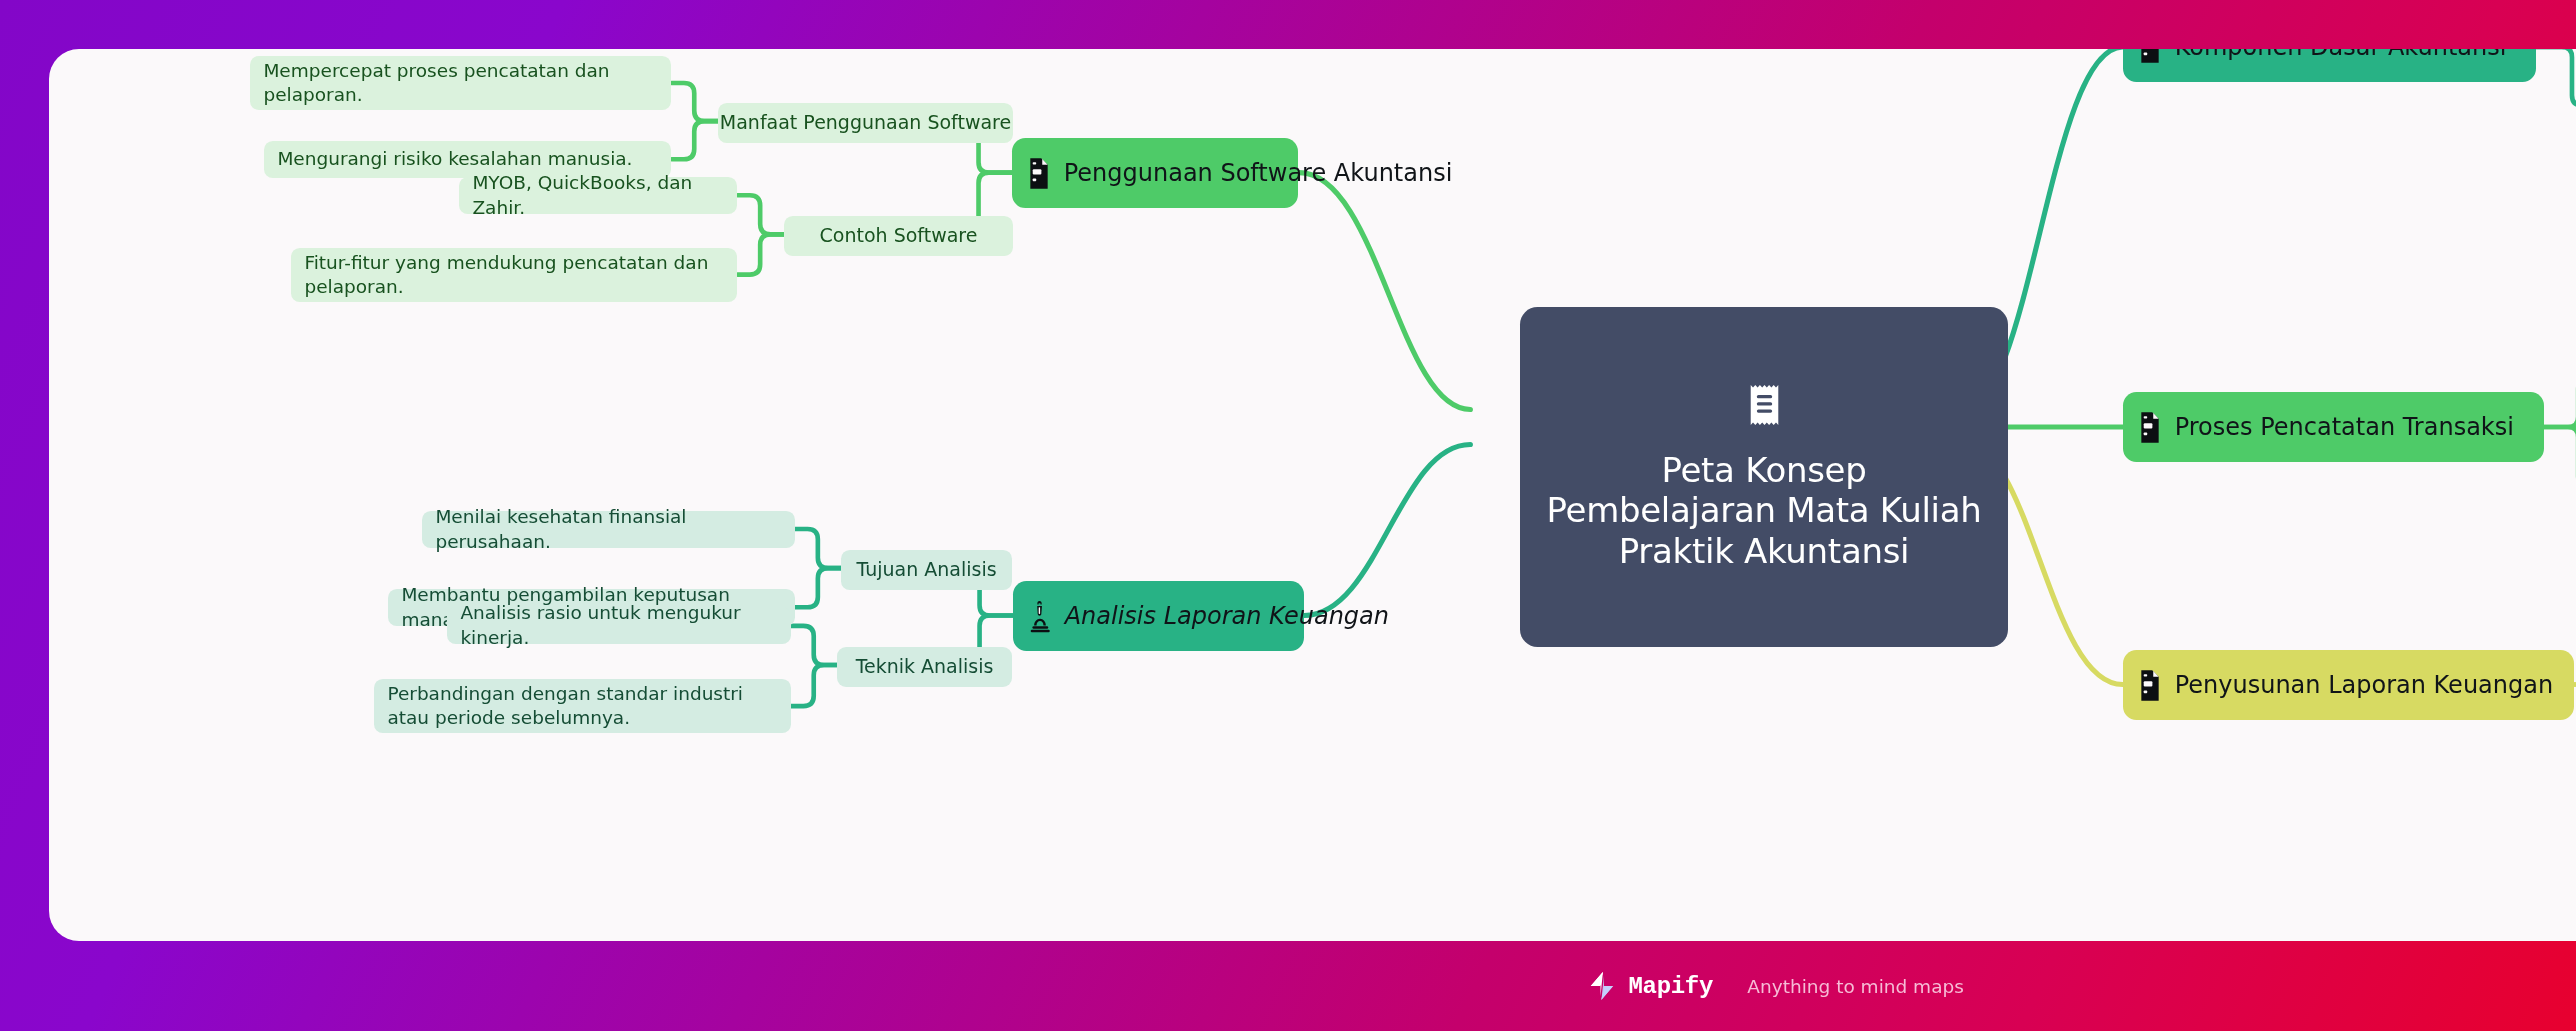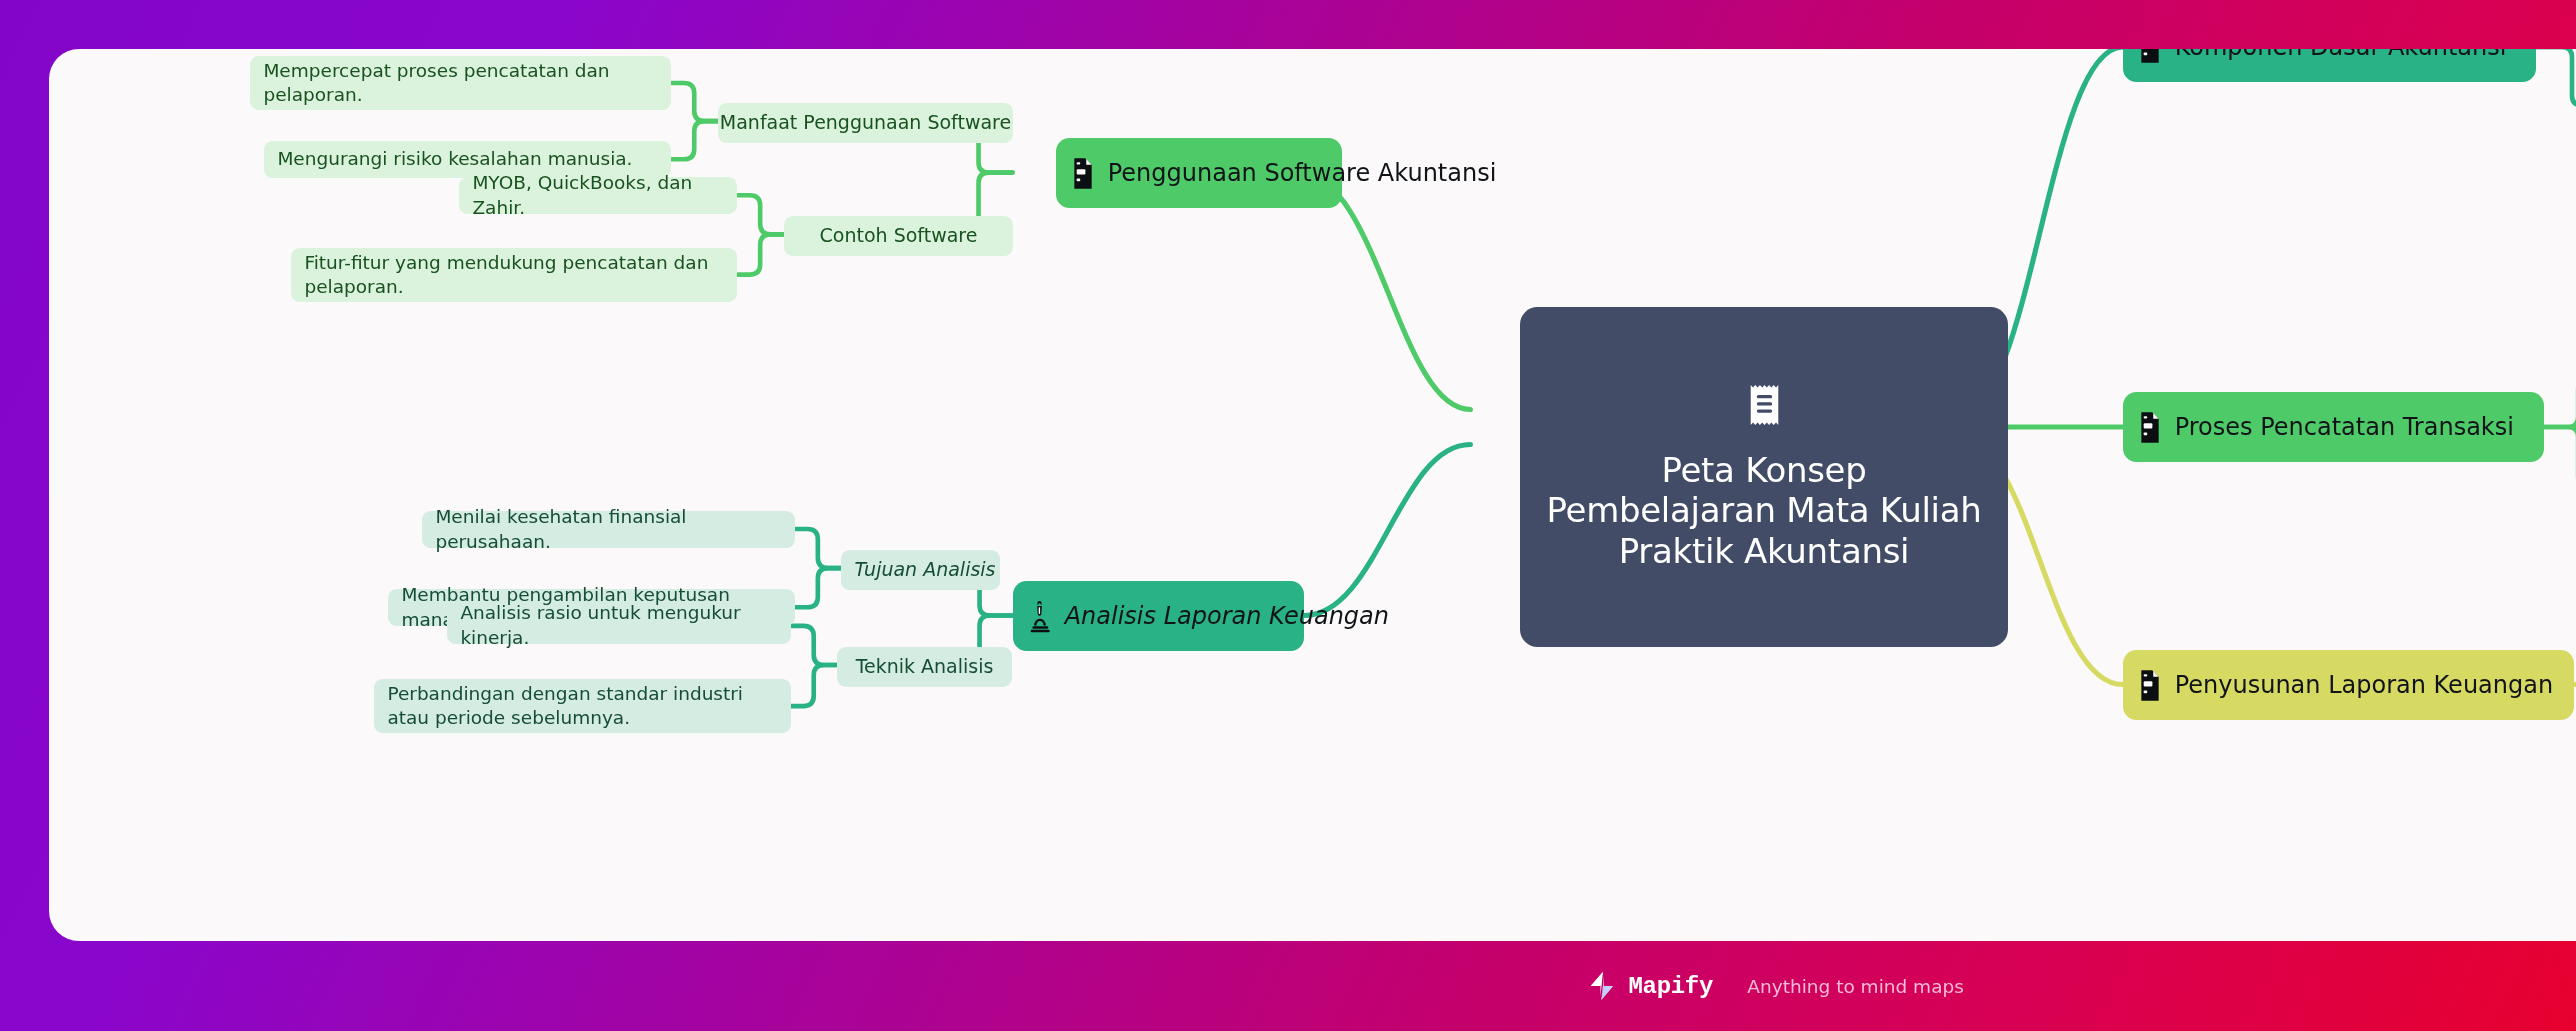--- a/index.html
+++ b/index.html
@@ -249,21 +249,21 @@
     <svg class="nicon" width="26" height="33" viewBox="0 0 24 30">
       <path fill="#0c0f12" d="M4 1 h10 l6 6 v22 H4 z"></path>
       <path fill="#fbf9fa" d="M15 1.5 v5.5 h5 z"></path>
       <rect x="6.2" y="4.5" width="3.2" height="2.2" rx=".7" fill="#fbf9fa"></rect>
       <rect x="6.2" y="11" width="8" height="5" rx="1" fill="#fbf9fa"></rect>
       <rect x="6.2" y="19.5" width="3.2" height="2.6" rx=".7" fill="#fbf9fa"></rect>
     </svg>
     <span class="l1label">Penyusunan Laporan Keuangan</span>
   </div>
 
-  <div class="node l1 t-green" style="left:963px; top:89px; width:286px;margin-left:44px;">
+  <div class="node l1 t-green" style="left:963px; top:89px; width:286px;">
     <svg class="nicon" width="26" height="33" viewBox="0 0 24 30">
       <path fill="#0c0f12" d="M4 1 h10 l6 6 v22 H4 z"></path>
       <path fill="#fbf9fa" d="M15 1.5 v5.5 h5 z"></path>
       <rect x="6.2" y="4.5" width="3.2" height="2.2" rx=".7" fill="#fbf9fa"></rect>
       <rect x="6.2" y="11" width="8" height="5" rx="1" fill="#fbf9fa"></rect>
       <rect x="6.2" y="19.5" width="3.2" height="2.6" rx=".7" fill="#fbf9fa"></rect>
     </svg>
     <span class="l1label">Penggunaan Software Akuntansi</span>
   </div>
 
@@ -292,21 +292,21 @@
       <path fill="#0c0f12" d="M9.6 2.6 c0 -1.1 .9 -1.9 1.9 -1.9 1.1 0 2 .8 2 1.9 l0 1.4 -1.1 0 0 -1.3 -1.7 0 0 1.3 -1.1 0 z"></path>
       <path fill="#0c0f12" d="M9.4 5.2 h4.4 l-.6 7.5 c-.1 1 -.8 1.6 -1.6 1.6 -.9 0 -1.6 -.6 -1.7 -1.6 z"></path>
       <rect x="10.8" y="6.4" width="1.3" height="6.2" rx=".5" fill="#fbf9fa"></rect>
       <path fill="#0c0f12" d="M6.6 23.2 c0 -3.5 2.4 -6.2 5.4 -6.2 3 0 5.4 2.7 5.4 6.2 h-2.2 c0 -2.3 -1.4 -4 -3.2 -4 -1.8 0 -3.2 1.7 -3.2 4 z"></path>
       <rect x="5" y="24" width="14.6" height="2.3" rx="1.1" fill="#0c0f12"></rect>
       <rect x="3.4" y="27.2" width="17.6" height="2.3" rx="1.1" fill="#0c0f12"></rect>
     </svg>
     <span class="l1label">Analisis Laporan Keuangan</span>
   </div>
 
-  <div class="node l2 t-emerald2" style="left:792px; top:501px; width:159px; font-style:italic;">
+  <div class="node l2 t-emerald2" style="left:792px; top:501px; width:171px; justify-content:center;">
     <span>Tujuan Analisis</span>
   </div>
   <div class="node l2 t-emerald2" style="left:788px; top:598px; width:175px; justify-content:center;border-radius:9px;">
     <span>Teknik Analisis</span>
   </div>
 
   <div class="node l3 t-emerald3" style="left:373px; top:462px; width:373px; height:37px;">
     <span>Menilai kesehatan finansial perusahaan.</span>
   </div>
   <div class="node l3 t-emerald3" style="left:339px; top:540px; width:407px; height:37px;">

